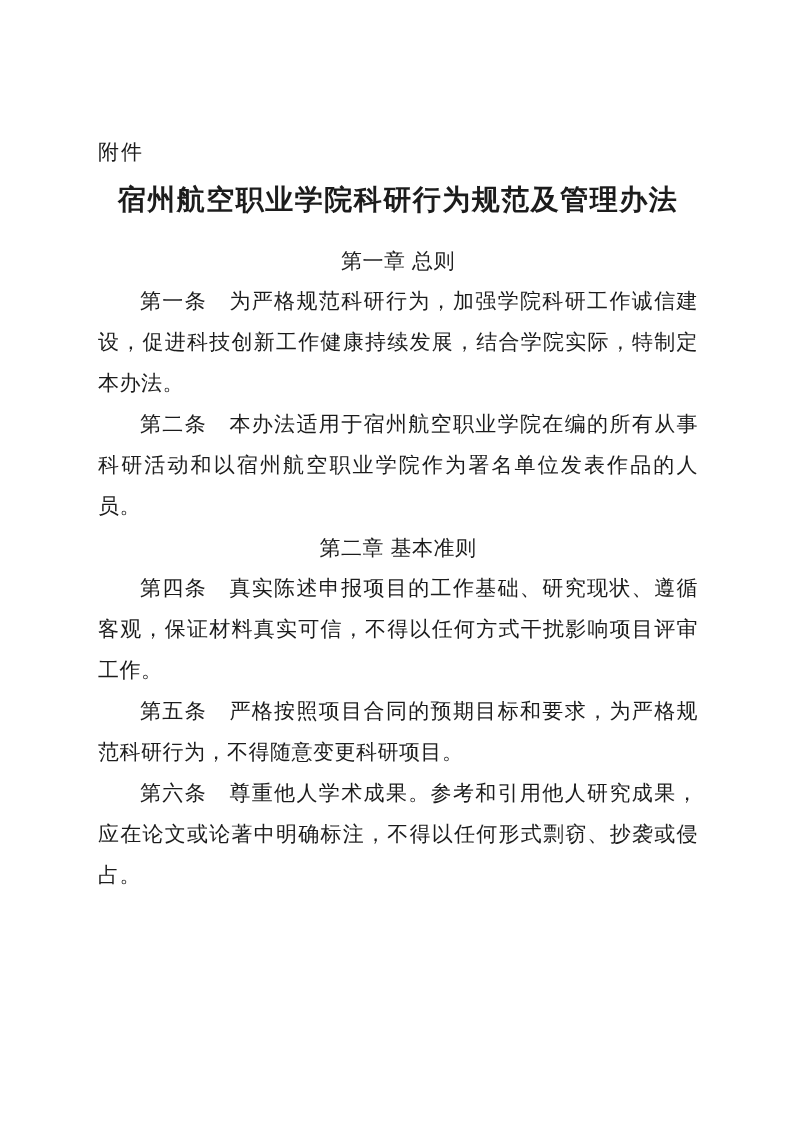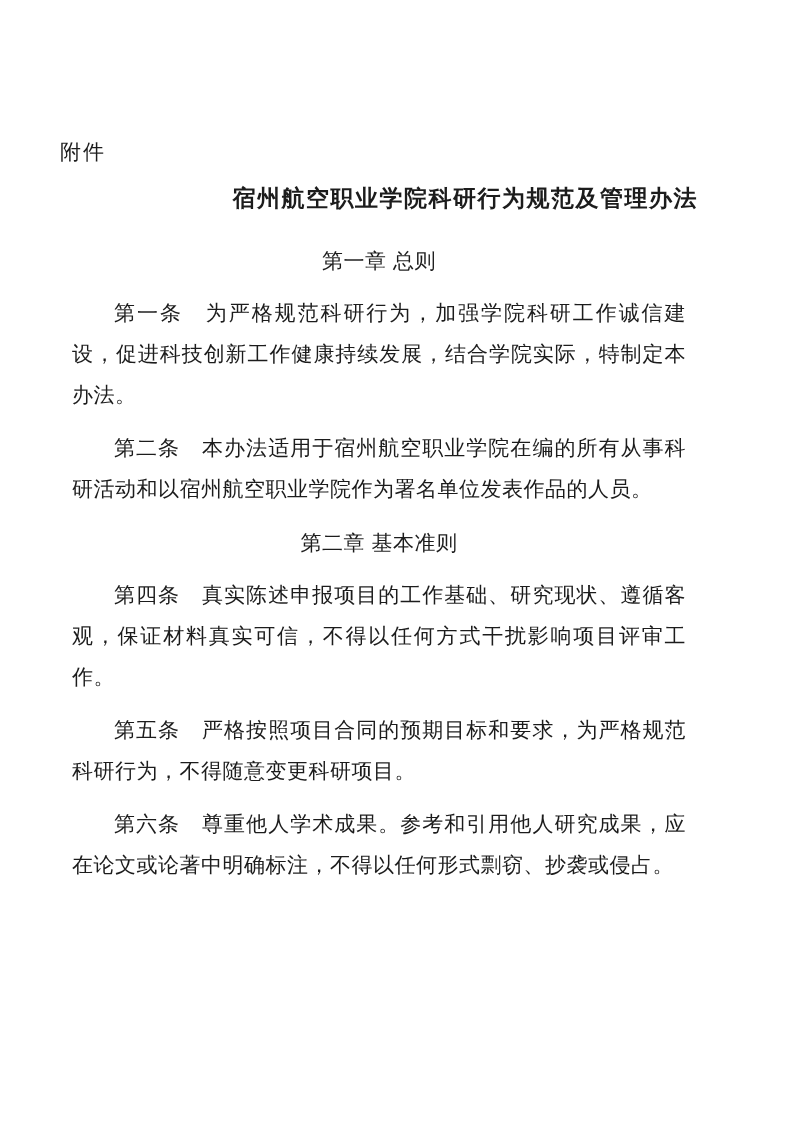--- a/index.html
+++ b/index.html
@@ -8,53 +8,53 @@
     padding: 0;
     background: #ffffff;
   }
   .page {
     position: relative;
     width: 793px;
     height: 1122px;
     margin: 0 auto;
     background: #ffffff;
     color: #1c1c1c;
-    padding: 140px 95px 0 60px;
+    padding: 140px 95px 0 98px;
     overflow: hidden;
     font-family: "Liberation Serif", "DejaVu Serif", serif;
   }
   .attachment {
     font-size: 21px;
     line-height: 24px;
     margin: 0 0 20px 0;
     letter-spacing: 2px;
     text-align: left;
   }
   .doc-title {
-    font-size: 23px;
+    font-size: 28px;
     font-weight: bold;
-    text-align: right;
+    text-align: center;
     margin: 0 0 24px 0;
     line-height: 32px;
     letter-spacing: 1.5px;
-    font-family: Liberation Mono, monospace;
+    font-family: Liberation Serif, serif;
   }
   .chapter-heading {
     font-size: 21px;
     font-weight: normal;
     text-align: center;
     margin: 0;
     line-height: 41px;
     letter-spacing: 0.5px;
     font-family: "Liberation Sans", "DejaVu Sans", sans-serif;
   }
   .article {
     font-size: 21px;
     line-height: 41px;
-    margin: 12px;
+    margin: 0;
     text-align: justify;
     text-indent: 2em;
     letter-spacing: 0.5px;
   }
 </style>
 </head>
 <body>
 
 <div class="page">
 

